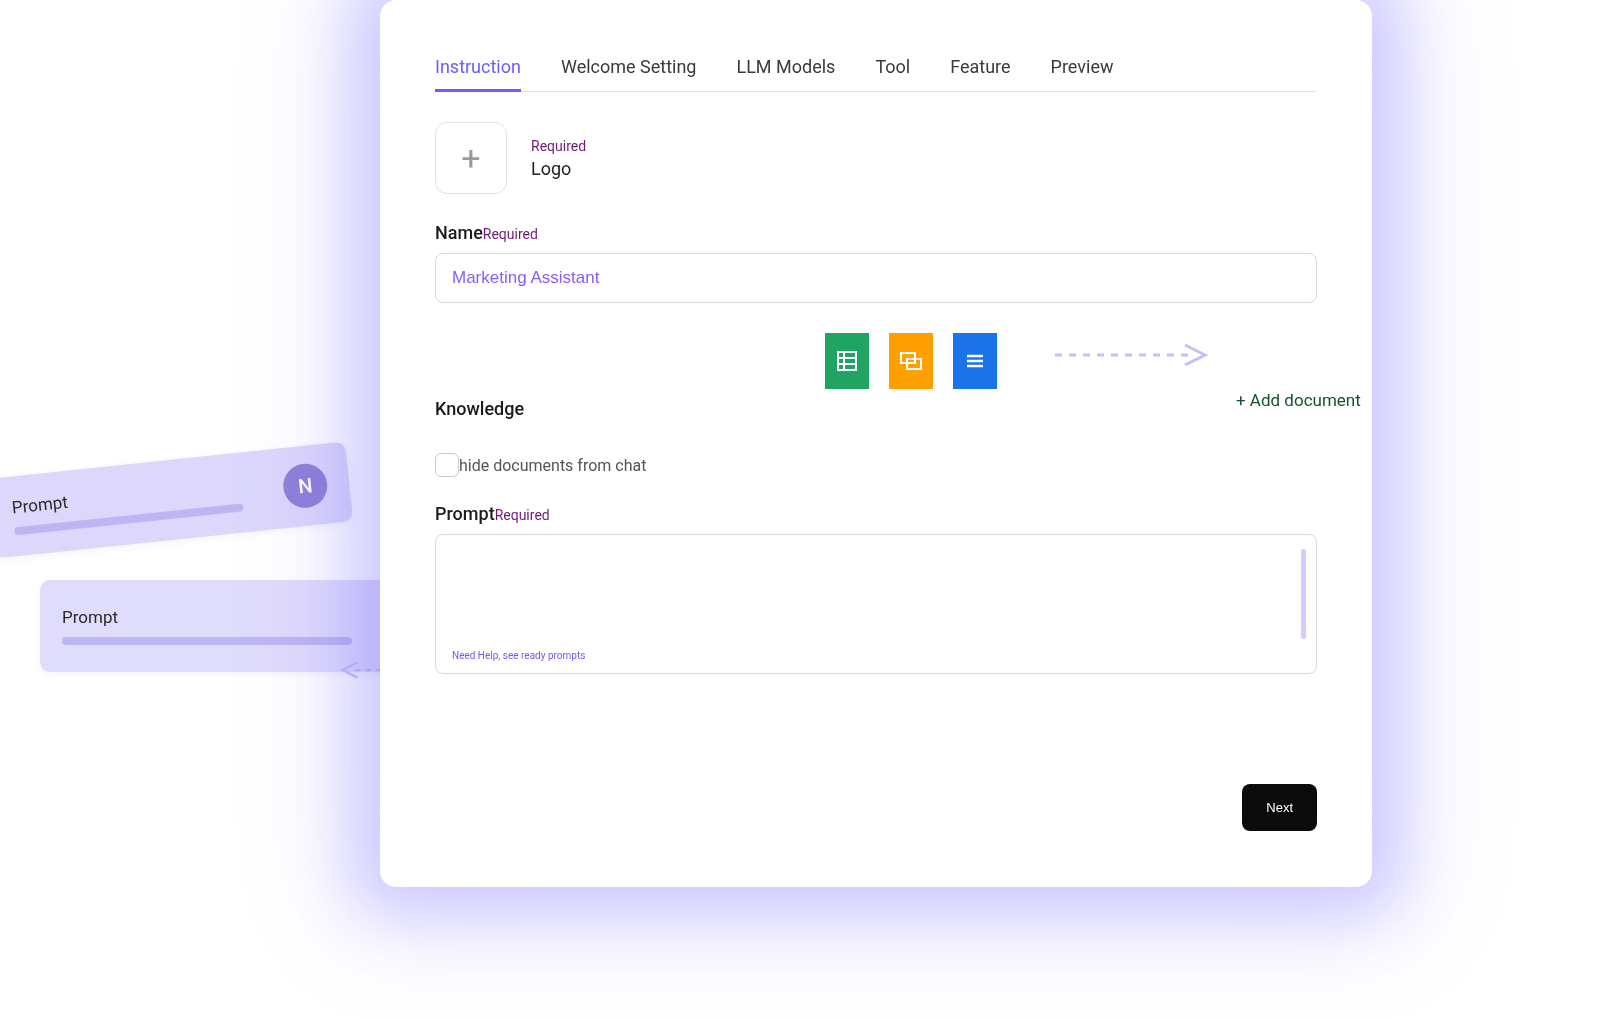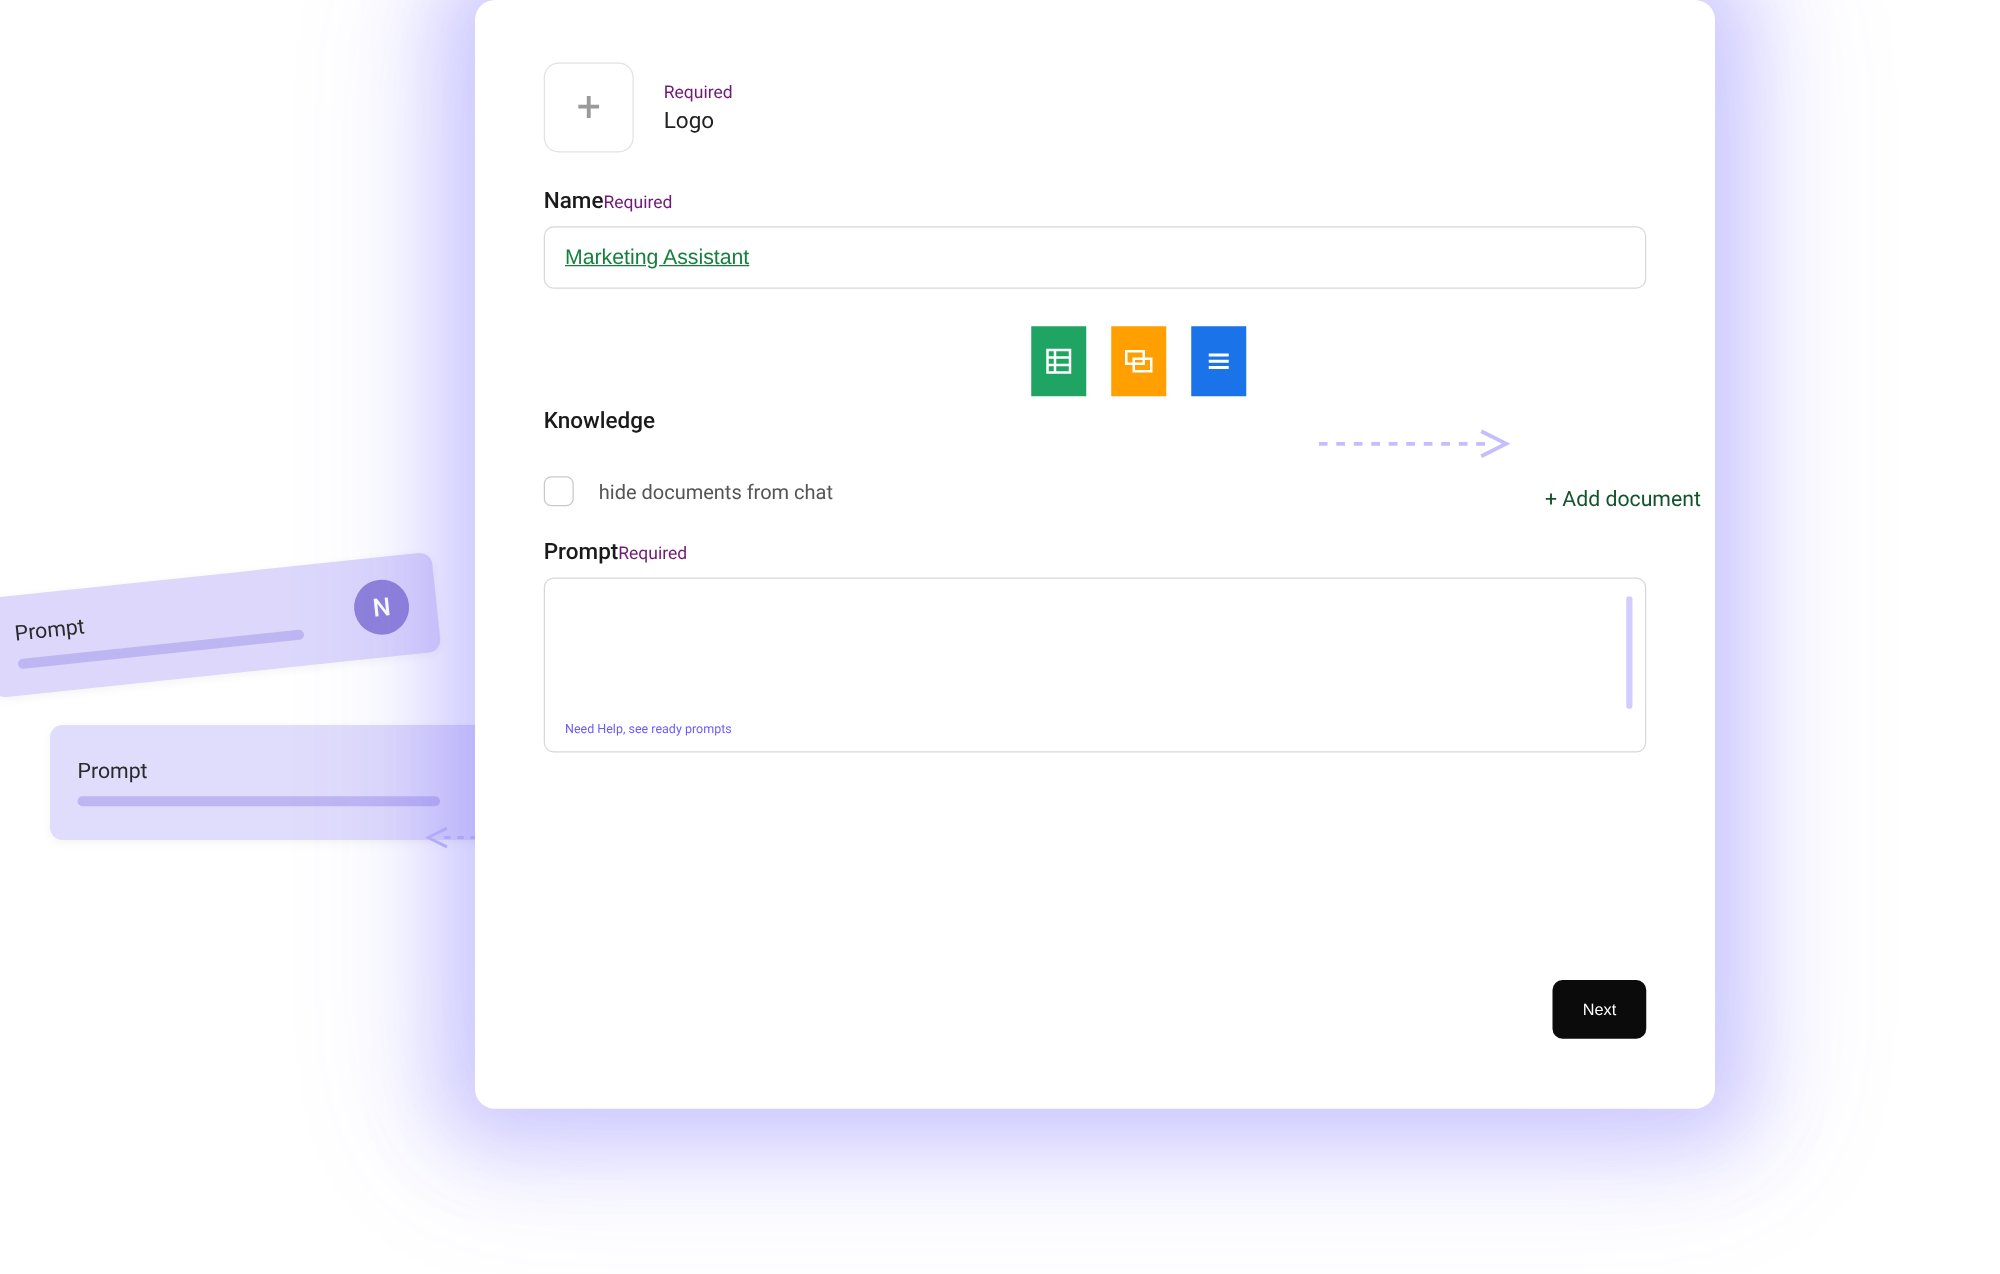--- a/index.html
+++ b/index.html
@@ -89,23 +89,22 @@
     font-size: 18px;
     font-weight: 500;
     color: #1a1a1a;
   }
   .text-input {
     width: 100%;
     border: 1px solid #d8d8d8;
     border-radius: 8px;
     padding: 14px 16px;
     font-size: 17px;
-    color: #15803d;
+    color: #8b5cf6;
     background: #fff;
-    text-decoration: underline;
   }
   .name-block { margin-bottom: 30px; }
 
   
   .knowledge-row {
     display: flex;
     align-items: flex-end;
     gap: 30px;
     margin-bottom: 24px;
   }
@@ -155,21 +154,20 @@
     margin-left: 66px;
     cursor: pointer;
     position: absolute;
     left: 790px; top: 390px;
   }
 
   
   .hide-row {
     display: flex;
     align-items: center;
-    gap: 20px;
     margin-bottom: 26px;
     margin-top: 10px;
   }
   .checkbox {
     width: 24px; height: 24px;
     border: 1.5px solid #c9c9c9;
     border-radius: 6px;
     cursor: pointer;
   }
   .hide-label { font-size: 16px; color: #555; }
@@ -282,20 +280,28 @@
   <div class="avatar">A</div>
 </div>
 
 <svg class="dashed-arrow2" viewBox="0 0 160 24">
   <line x1="0" y1="12" x2="140" y2="12" stroke="#c5befa" stroke-width="3" stroke-dasharray="7 7"></line>
   <polyline points="130,2 150,12 130,22" fill="none" stroke="#c5befa" stroke-width="3"></polyline>
 </svg>
 
 <div class="panel">
 
+  <div class="tabs">
+    <div class="tab active">Instruction</div>
+    <div class="tab">Welcome Setting</div>
+    <div class="tab">LLM Models</div>
+    <div class="tab">Tool</div>
+    <div class="tab">Feature</div>
+    <div class="tab">Preview</div>
+  </div>
 
   <div class="logo-row">
     <div class="logo-box">
       <span>+</span>
     </div>
     <div>
       <div class="req-tag">Required</div>
       <div class="logo-label">Logo</div>
     </div>
   </div>

